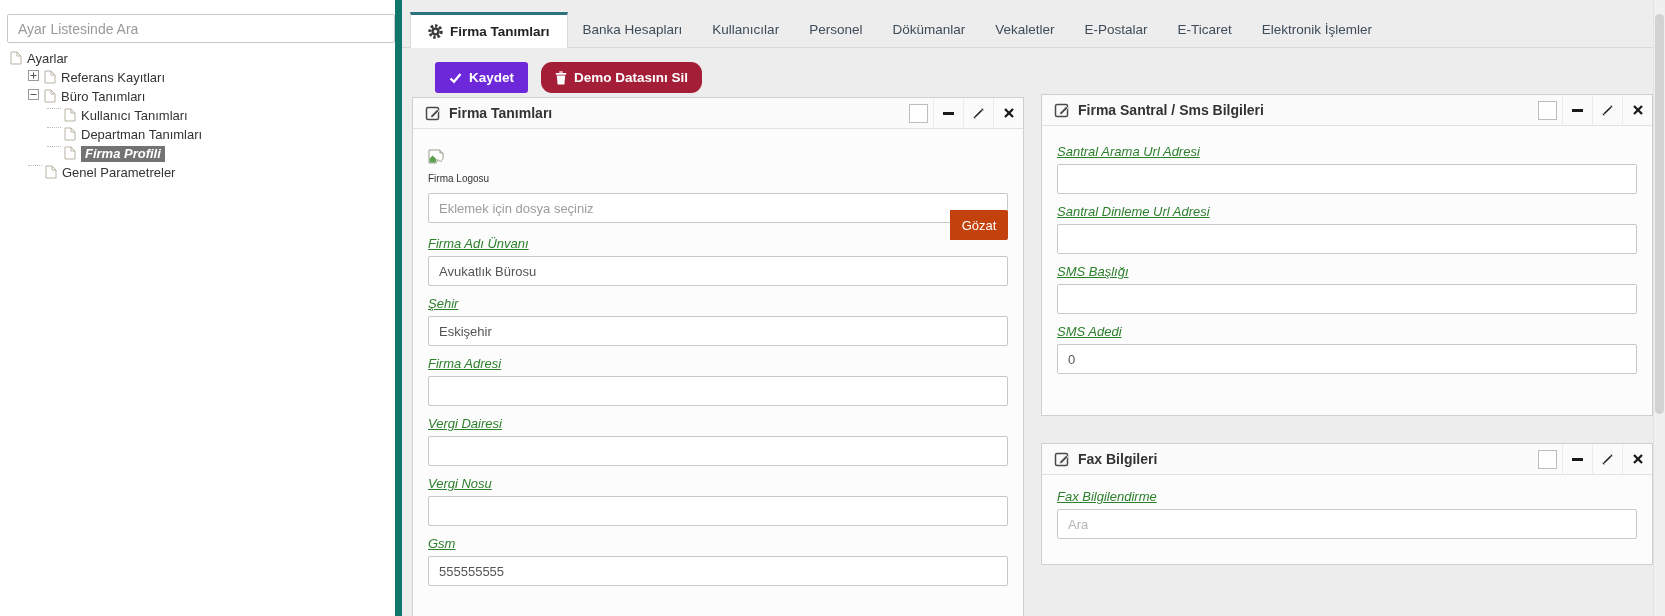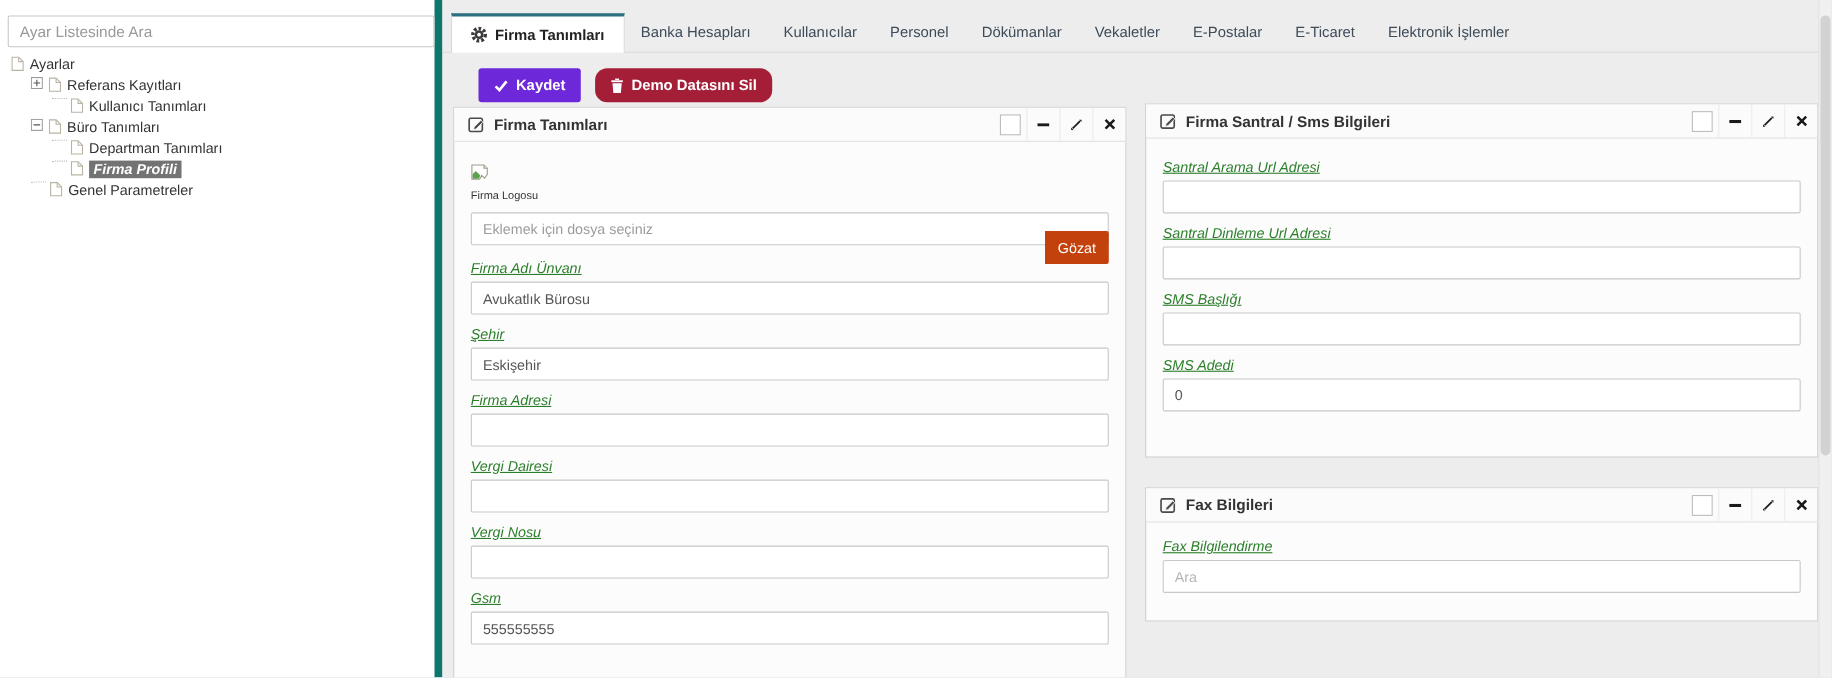--- a/index.html
+++ b/index.html
@@ -133,39 +133,39 @@
             <line x1="2.5" y1="5.5" x2="8.5" y2="5.5" stroke="#555"></line>
             <line x1="5.5" y1="2.5" x2="5.5" y2="8.5" stroke="#555"></line>
           </svg>
         <svg class="file-ico" width="12" height="14" viewBox="0 0 12 14">
             <path d="M1 1 h6 l4 4 v8 h-10 z" fill="#fff" stroke="#b9b3a4"></path>
             <path d="M7 1 v4 h4" fill="none" stroke="#b9b3a4"></path>
           </svg>
         <span class="t-label">Referans Kayıtları</span>
       </div>
 
-      <div class="tree-item d2">
-        <span class="stub"></span>
-        <svg class="file-ico" width="12" height="14" viewBox="0 0 12 14">
-            <path d="M1 1 h6 l4 4 v8 h-10 z" fill="#fff" stroke="#b9b3a4"></path>
-            <path d="M7 1 v4 h4" fill="none" stroke="#b9b3a4"></path>
-          </svg>
-        <span class="t-label">Kullanıcı Tanımları</span>
-      </div>
-
       <div class="tree-item d1">
         <svg class="expander" width="11" height="11" viewBox="0 0 11 11">
             <rect x="0.5" y="0.5" width="10" height="10" fill="#fff" stroke="#9a9a9a"></rect>
             <line x1="2.5" y1="5.5" x2="8.5" y2="5.5" stroke="#555"></line>
           </svg>
         <svg class="file-ico" width="12" height="14" viewBox="0 0 12 14">
             <path d="M1 1 h6 l4 4 v8 h-10 z" fill="#fff" stroke="#b9b3a4"></path>
             <path d="M7 1 v4 h4" fill="none" stroke="#b9b3a4"></path>
           </svg>
         <span class="t-label">Büro Tanımları</span>
+      </div>
+
+      <div class="tree-item d2">
+        <span class="stub"></span>
+        <svg class="file-ico" width="12" height="14" viewBox="0 0 12 14">
+            <path d="M1 1 h6 l4 4 v8 h-10 z" fill="#fff" stroke="#b9b3a4"></path>
+            <path d="M7 1 v4 h4" fill="none" stroke="#b9b3a4"></path>
+          </svg>
+        <span class="t-label">Kullanıcı Tanımları</span>
       </div>
 
       <div class="tree-item d2">
         <span class="stub"></span>
         <svg class="file-ico" width="12" height="14" viewBox="0 0 12 14">
             <path d="M1 1 h6 l4 4 v8 h-10 z" fill="#fff" stroke="#b9b3a4"></path>
             <path d="M7 1 v4 h4" fill="none" stroke="#b9b3a4"></path>
           </svg>
         <span class="t-label">Departman Tanımları</span>
       </div>

